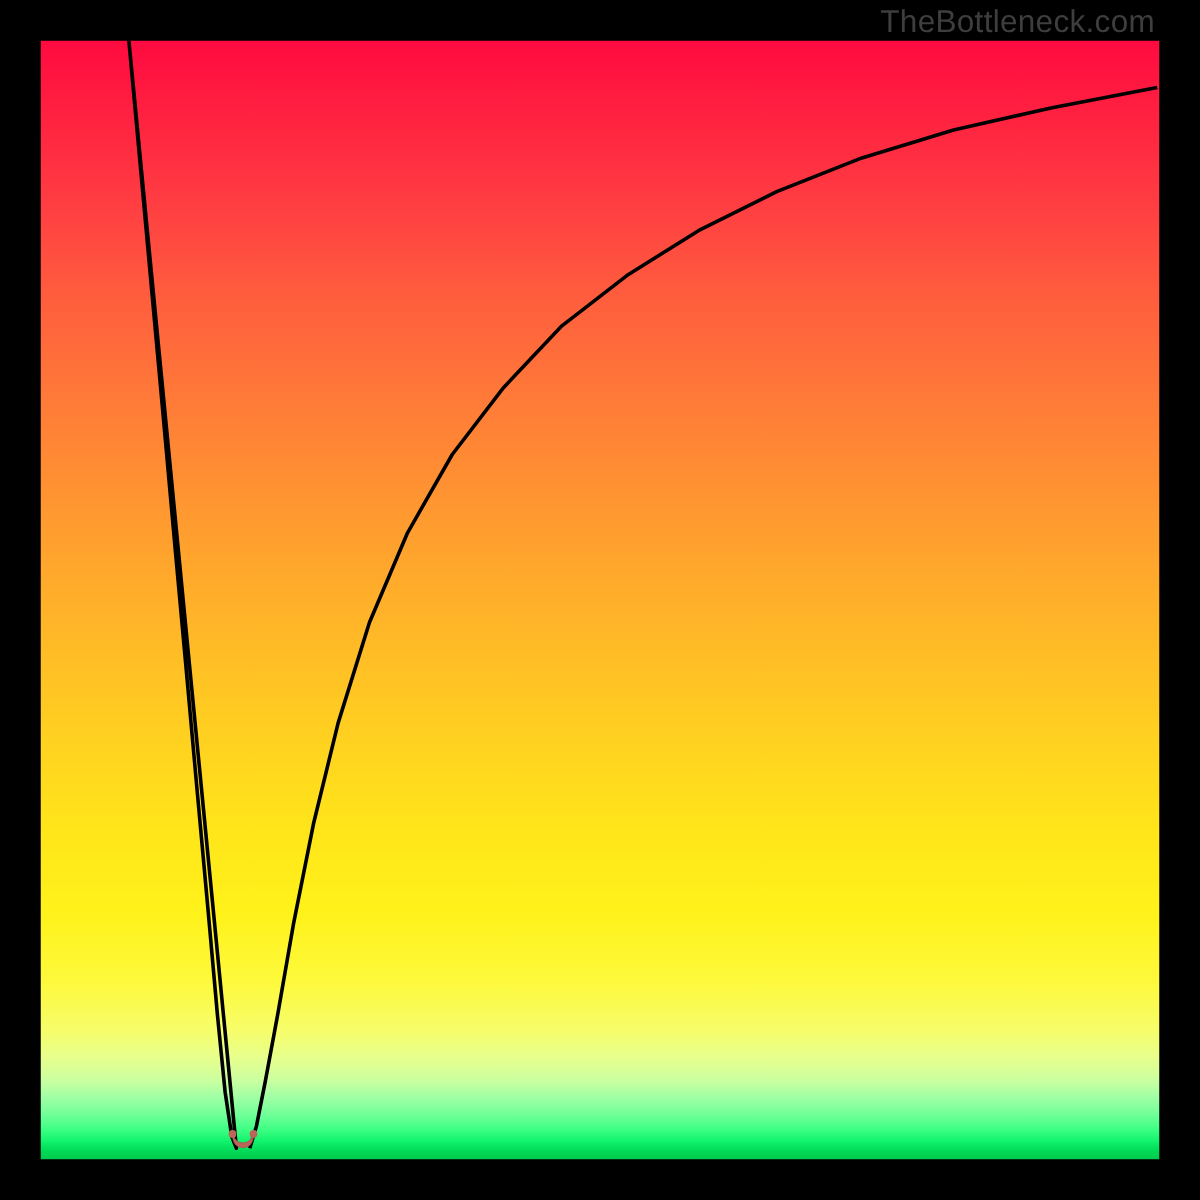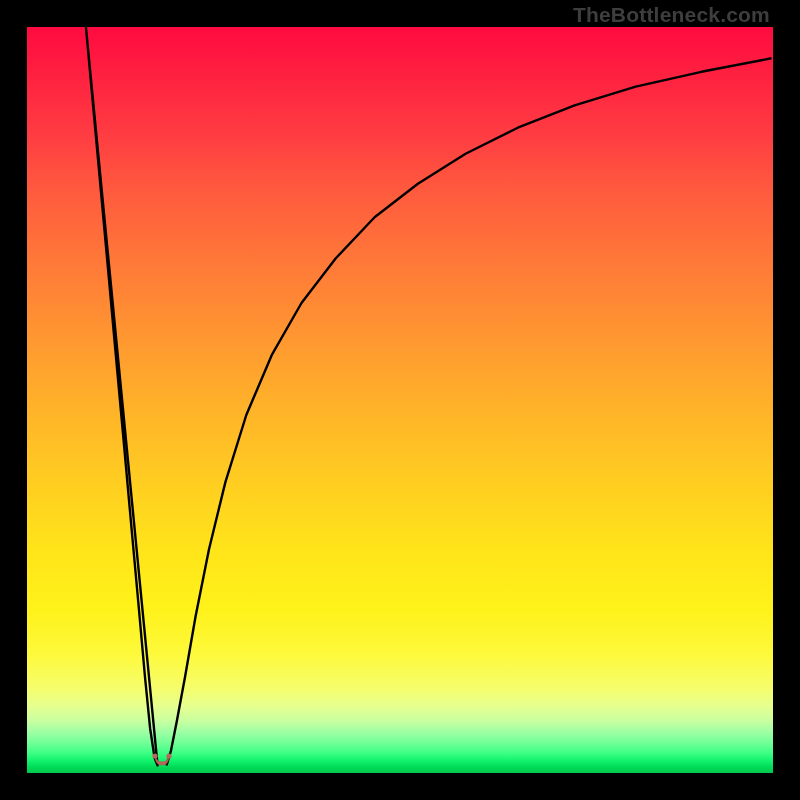--- a/index.html
+++ b/index.html
@@ -53,21 +53,21 @@
       #00db58 99.2%,
       #00c94c 100%
     );
   }
   .watermark {
     position: absolute;
     top: 3px;
     right: 30px;
     color: #3e3e3e;
     font-size: 21px;
-    font-weight: 700;
+    font-weight: 400;
     letter-spacing: 0.2px;
     user-select: none;
   }
   .marker {
     position: absolute;
     width: 20px;
     height: 14px;
     pointer-events: none;
   }
   .marker svg { display:block; }

